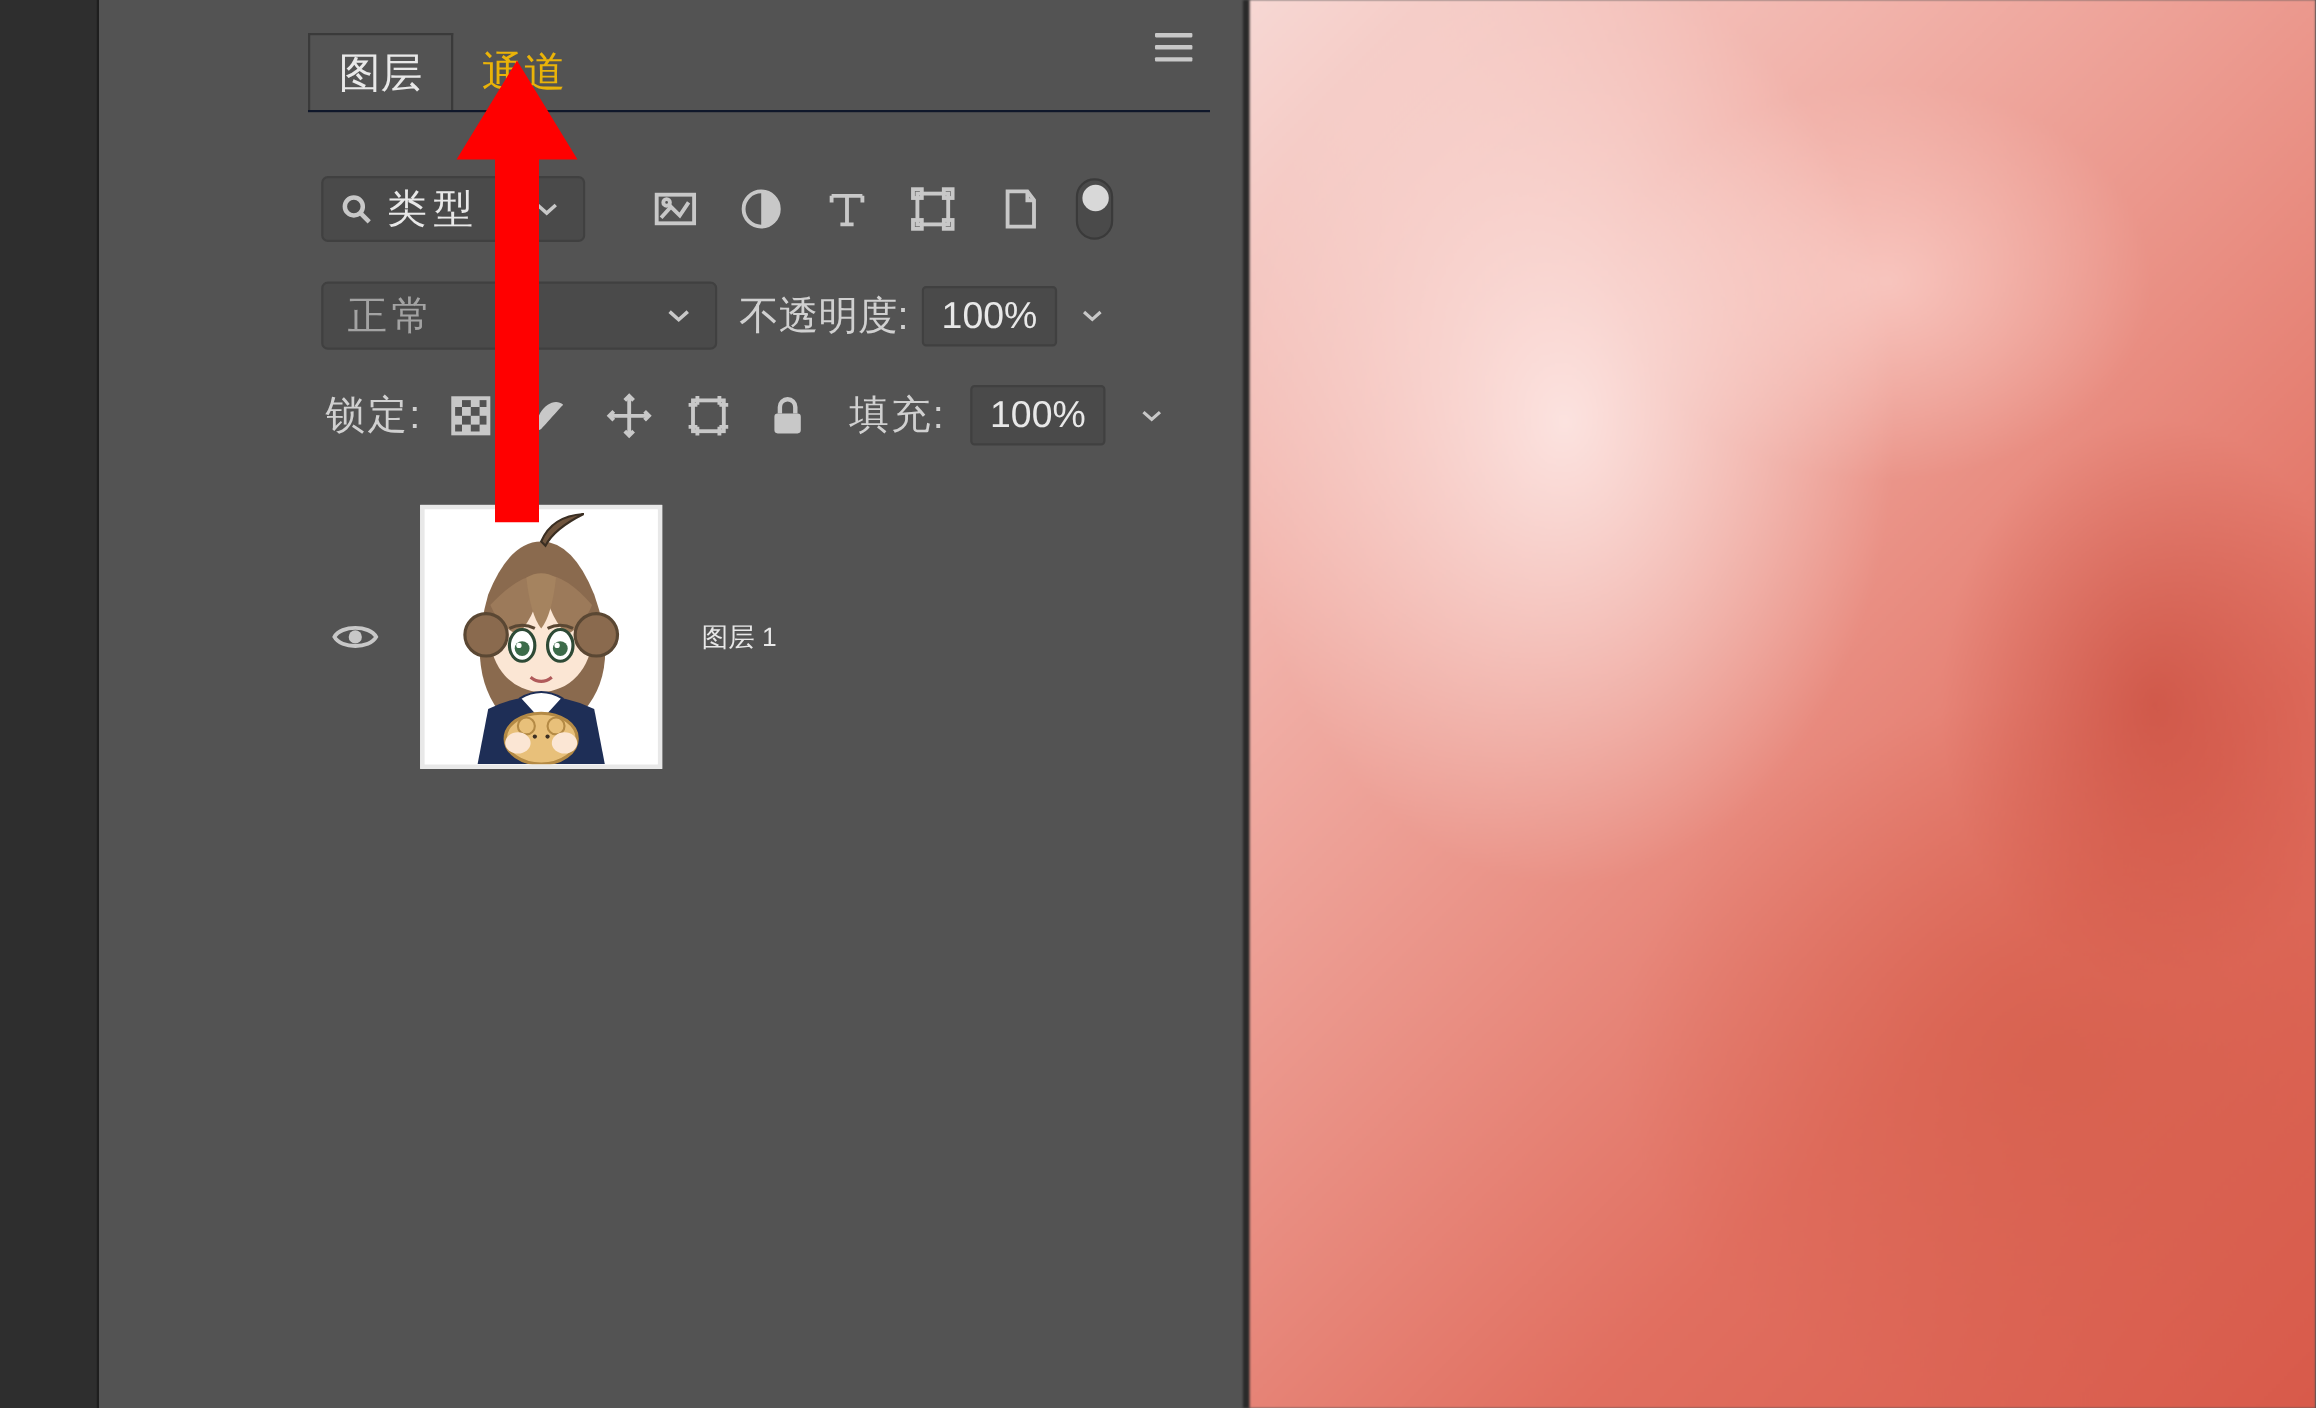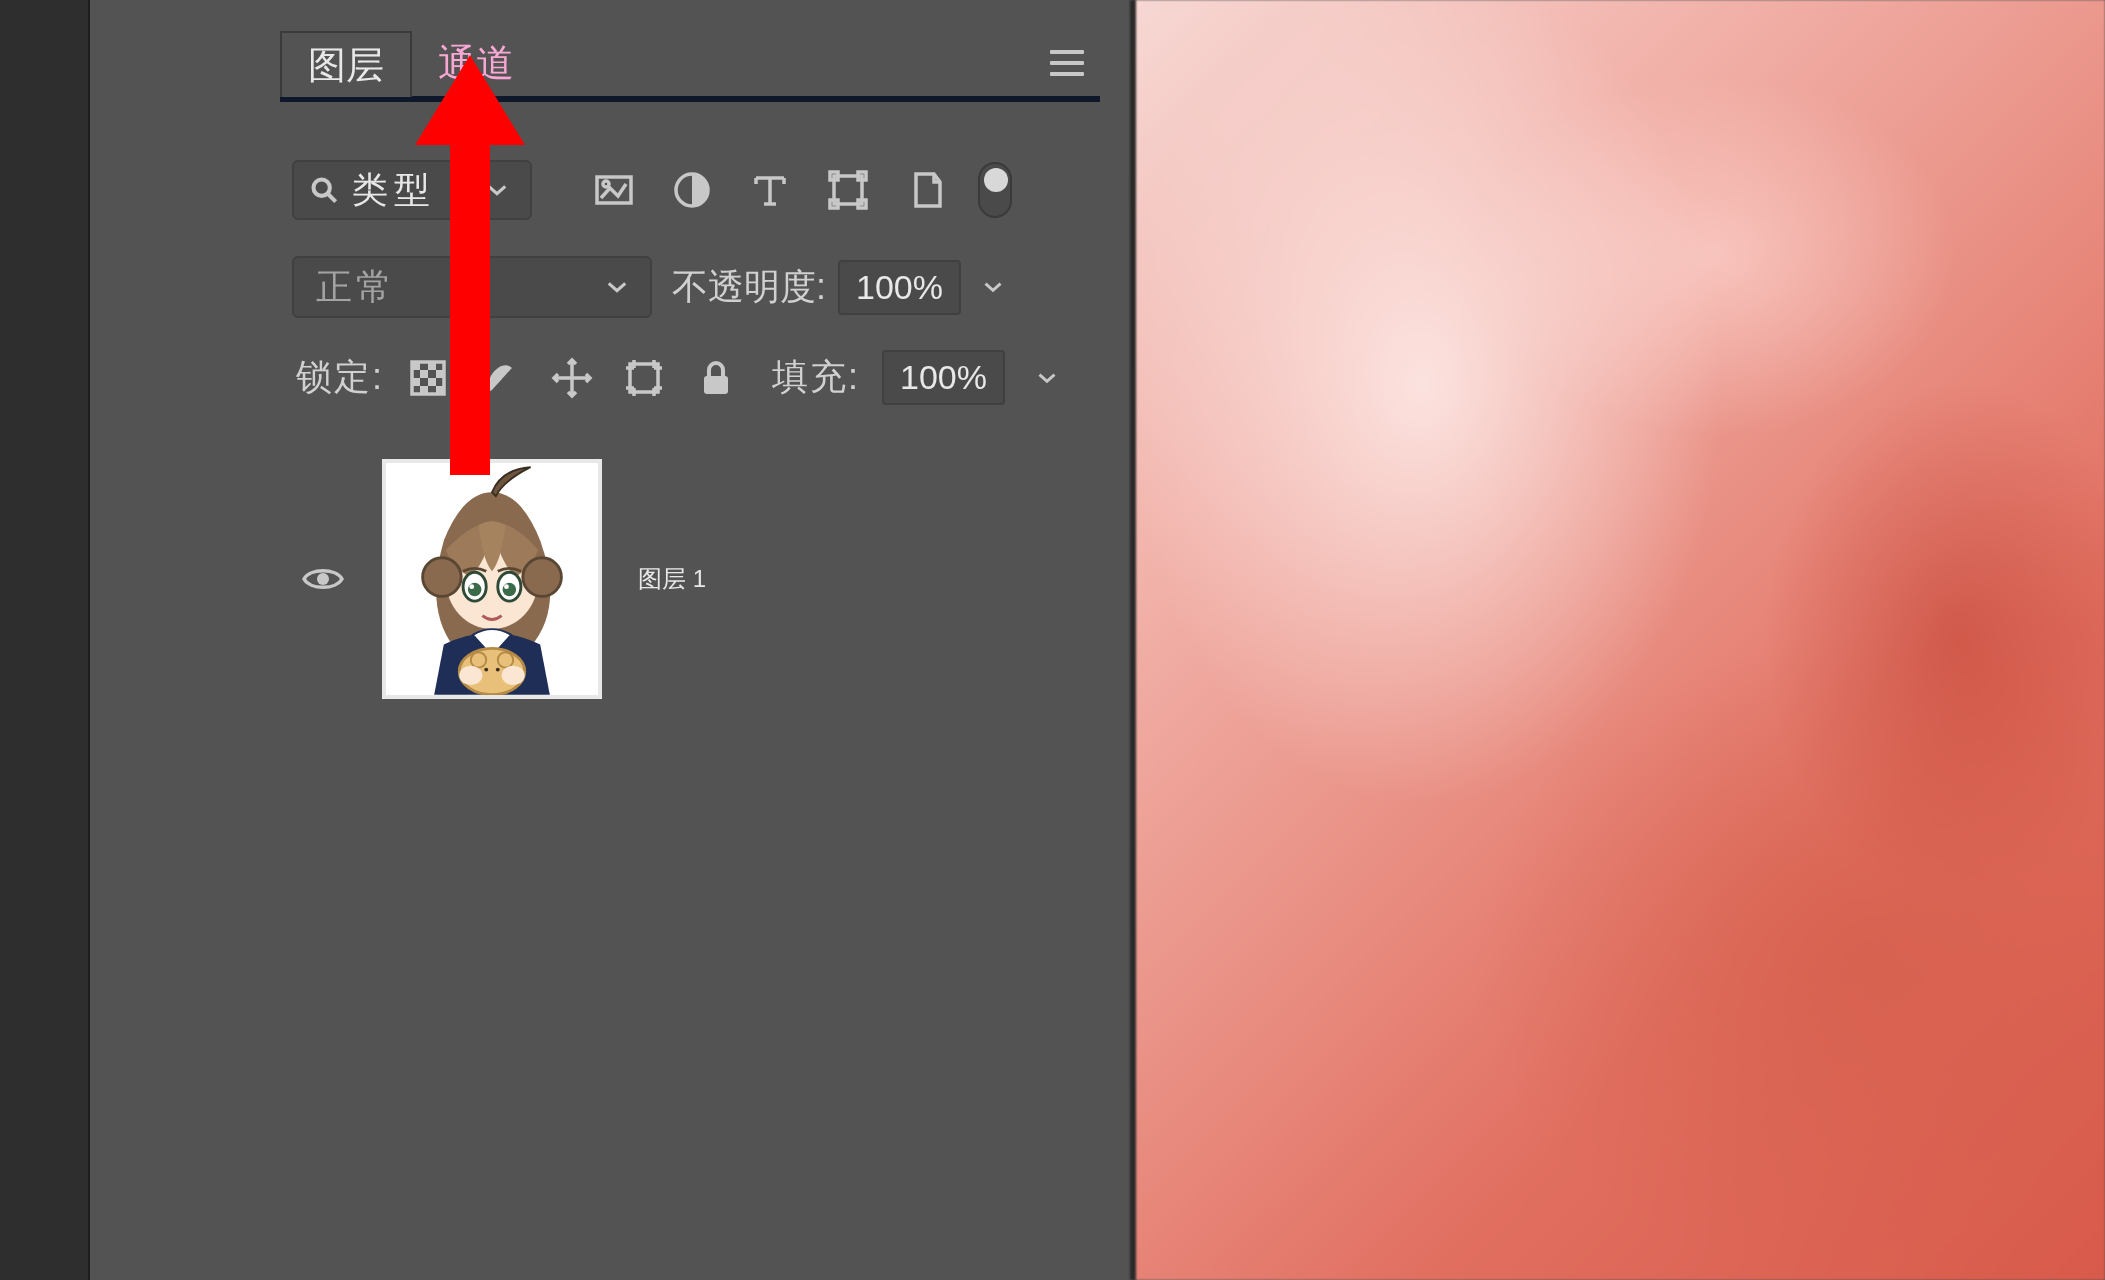--- a/index.html
+++ b/index.html
@@ -18,27 +18,27 @@
 
   
   .panel {
     position: absolute; left: 280px; top: 0; width: 820px; height: 100%;
     background: #535353;
   }
 
   
   .tab-bar {
     margin-top: 30px;
-    display: flex; align-items: center; height: 72px;
-    border-bottom: 6px solid #0f172a;
+    display: flex; height: 72px;
+    border-bottom: 2px solid #0f172a;
     position: relative;
   }
   .tab {
     height: 100%; padding: 0 26px; display: flex; align-items: center;
-    font-size: 38px; color: #f9a8d4; cursor: pointer;
+    font-size: 38px; color: #eab308; cursor: pointer;
   }
   .tab.active {
     color: #e8e8e8; background: #535353;
     border-top: 2px solid #3a3a3a;
     border-left: 2px solid #3a3a3a;
     border-right: 2px solid #3a3a3a;
     margin-bottom: -2px;
     background: #535353;
   }
   .tab-bar .menu-icon {

